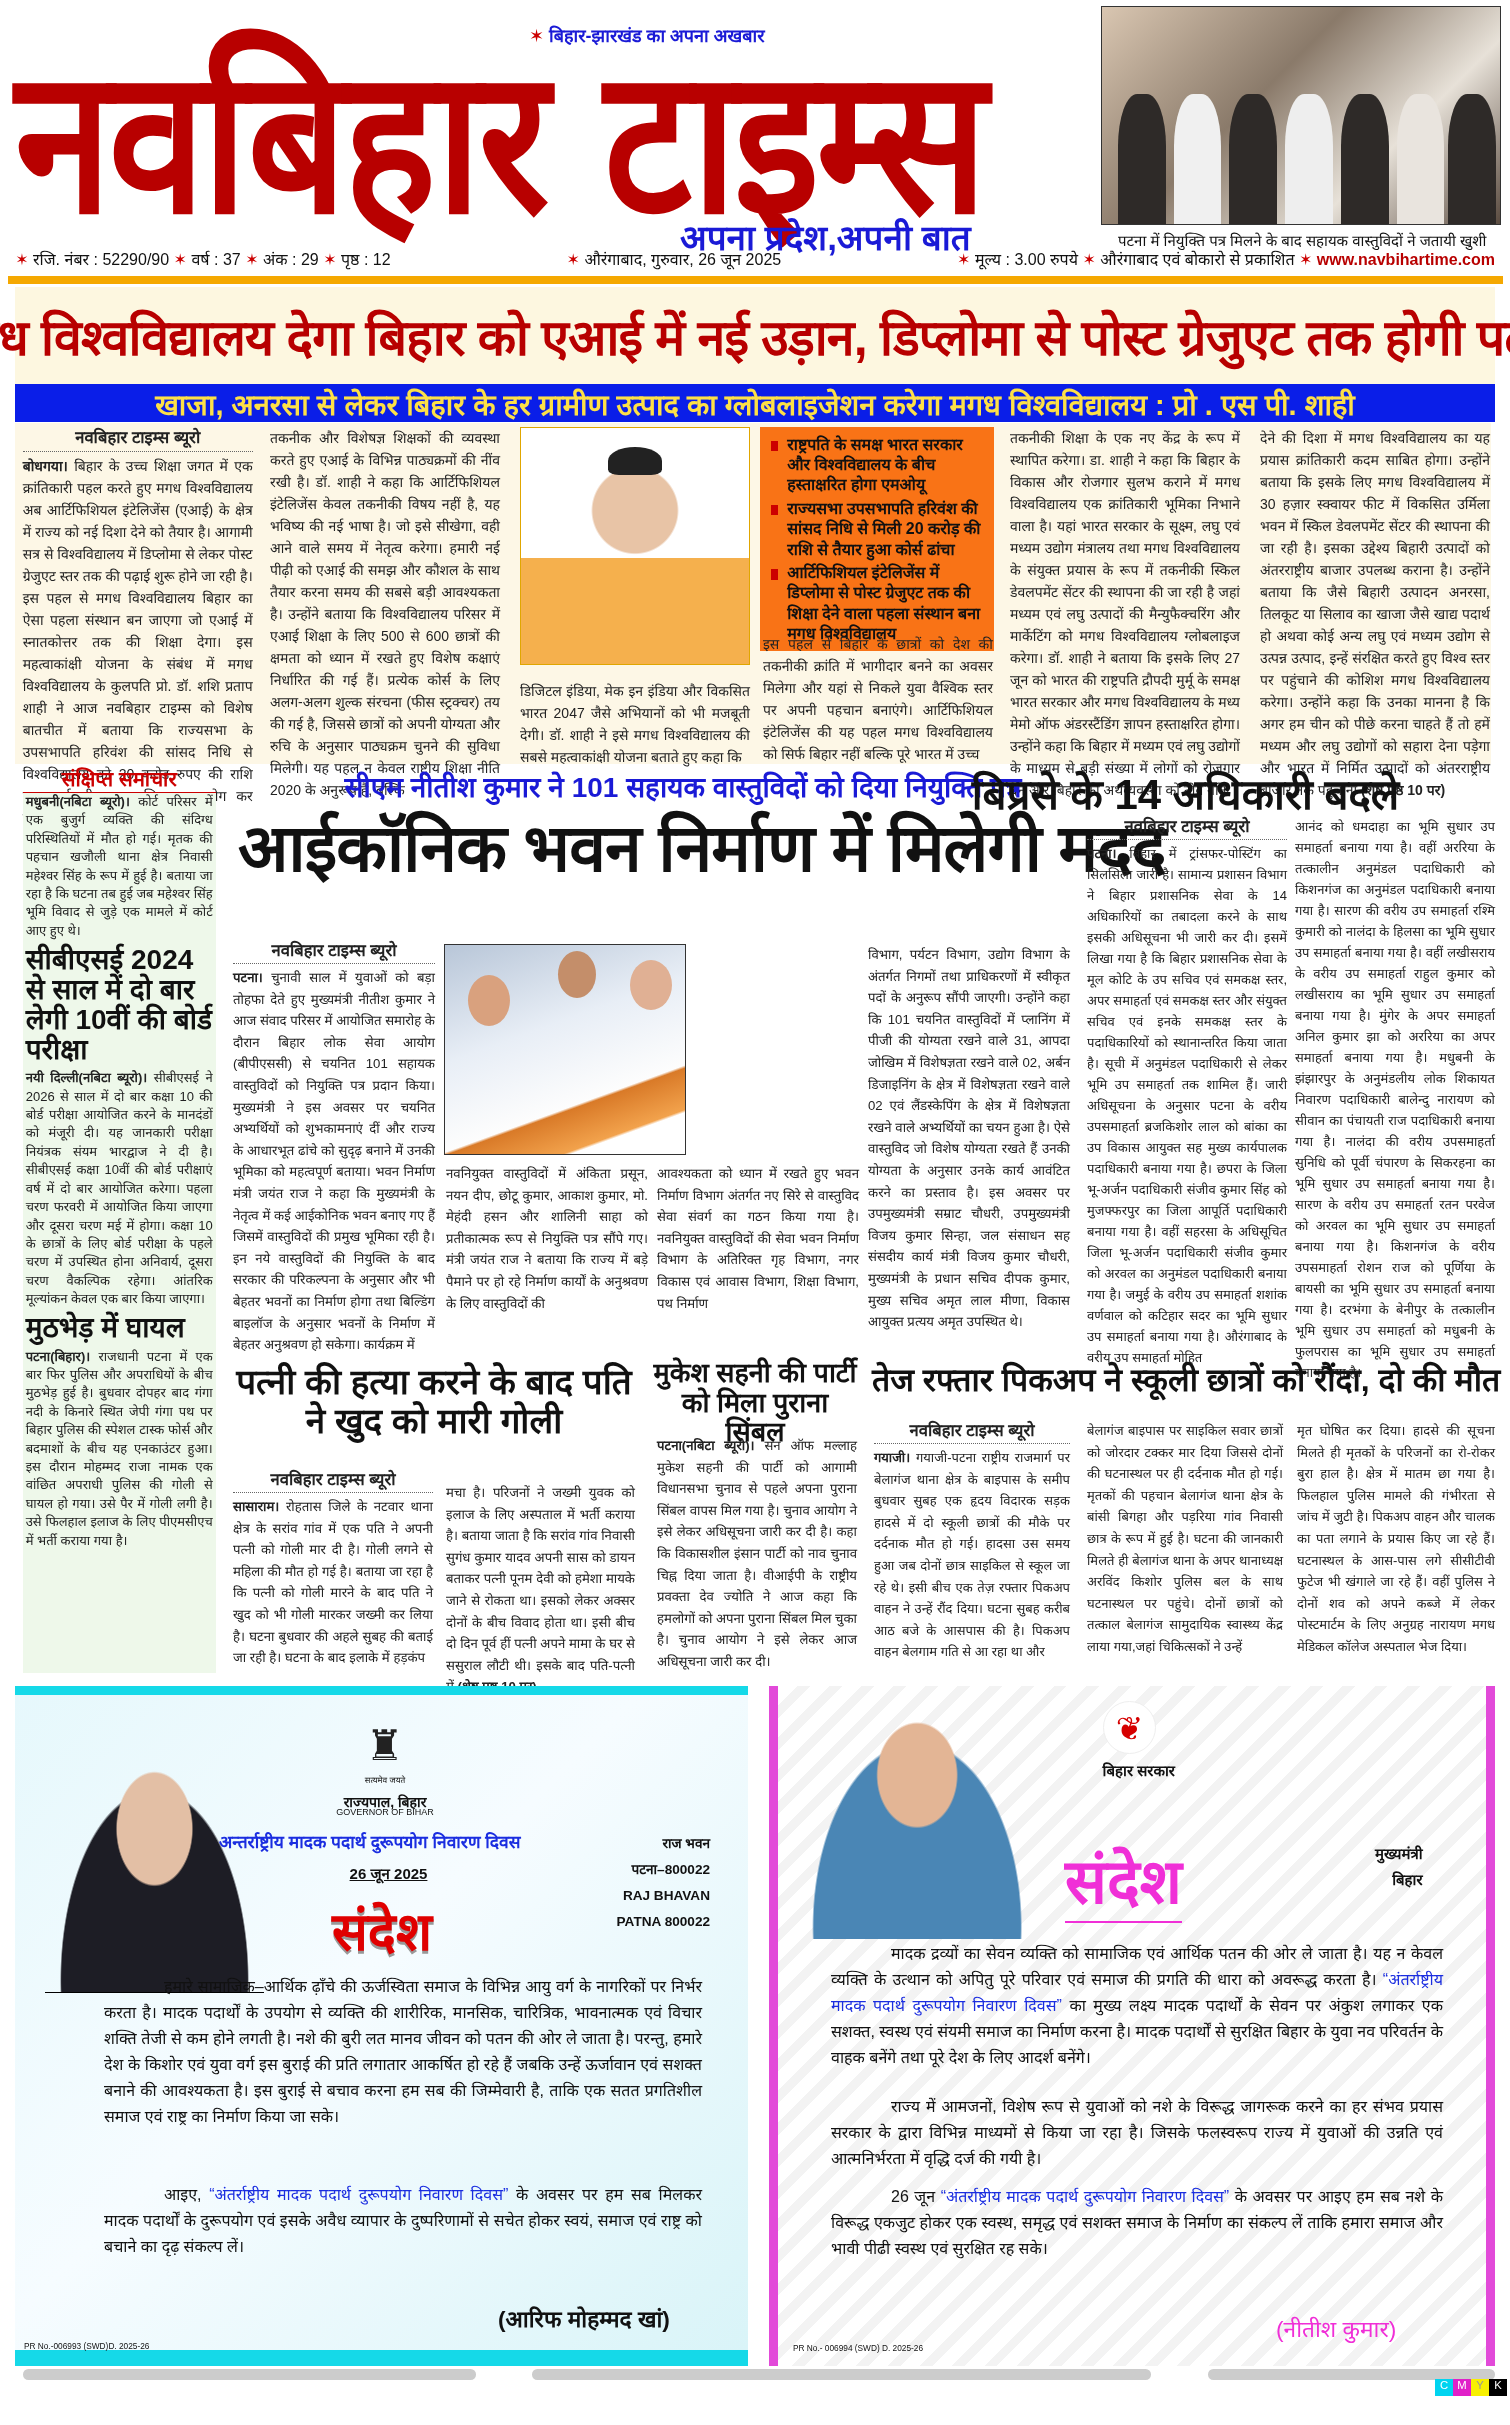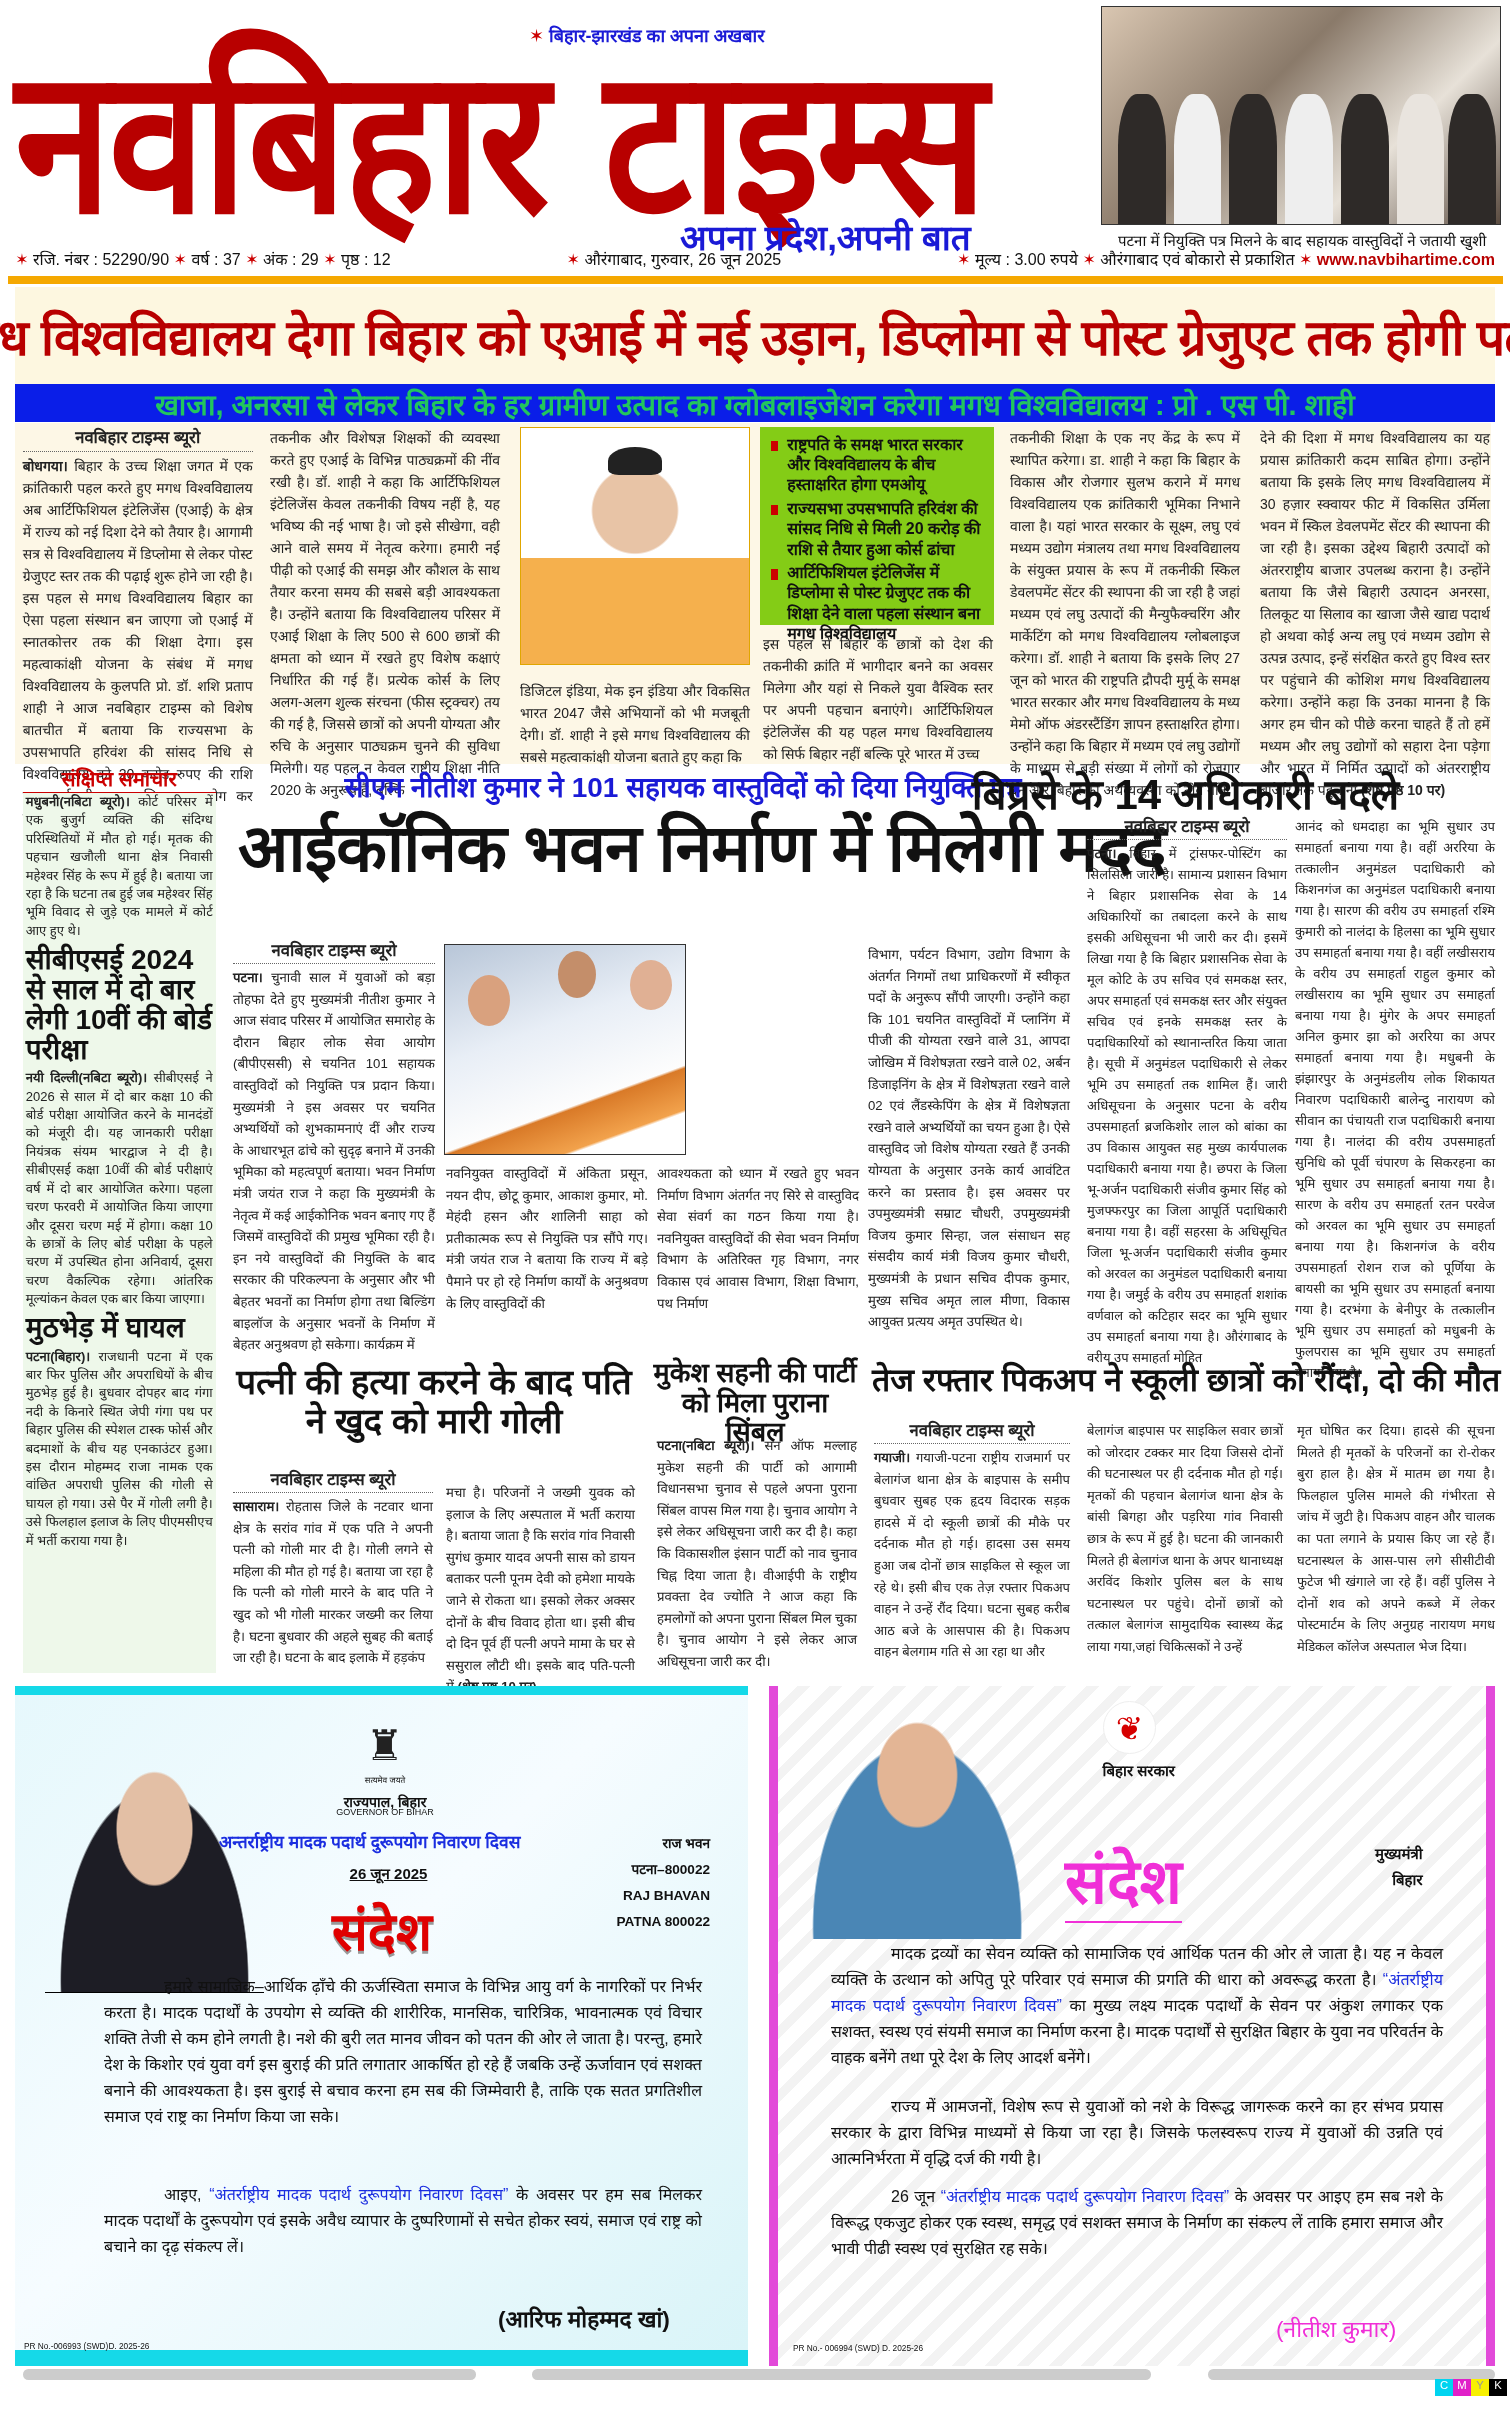--- a/index.html
+++ b/index.html
@@ -12,28 +12,28 @@
 .toprphoto{left:1101px;top:6px;width:400px;height:219px;background:linear-gradient(135deg,#d9c6b1,#8a7a6a 40%,#e7e1d8 70%,#5a4b40);border:0.8px solid #333}
 .toprphoto .ppl{position:absolute;bottom:0;height:60%;width:12%;background:#2e2a28;border-radius:40% 40% 0 0}
 .photocap{left:1118px;top:230px;font-size:15px;color:#111}
 .infobar{top:248px;left:7.6px;width:1495px;height:22.7px;font-size:16px;display:flex;justify-content:space-between;align-items:center;padding:0 7.6px}
 .infobar .star{color:#c00}
 .infobar .url{color:#b80000;font-weight:bold}
 .orangerule{top:276px;left:7.6px;width:1495px;height:7.6px;background:#f5a800}
 .lead-band{top:287px;left:15px;width:1480px;height:97px;background:#fdf7e0;display:flex;align-items:center;justify-content:center}
 .lead-band h1{font-size:50px;color:#b80000;font-weight:bold;letter-spacing:-0.8px;white-space:nowrap}
 .sub-band{top:384px;left:15px;width:1480px;height:38px;background:#0a1ee8;display:flex;align-items:center;justify-content:center}
-.sub-band h2{font-size:29px;color:#22c55e;font-weight:bold;white-space:nowrap}
+.sub-band h2{font-size:29px;color:#fde047;font-weight:bold;white-space:nowrap}
 .storybg{top:423px;left:15px;width:1476px;height:341px;background:#fdf7e6}
 .col{position:absolute;font-size:14px;line-height:22px;text-align:justify;color:#222}
 .byline{font-weight:bold;font-size:16.6px;text-align:center;border-bottom:0.8px dotted #666;margin-bottom:3px;padding-bottom:1.5px}
 .place{font-weight:bold}
 .portrait{left:520px;top:427px;width:230px;height:238px;border:1.5px solid #e0a600;background:radial-gradient(circle at 50% 35%,#e8c4a6 0 22%,transparent 23%),linear-gradient(#fff 0 55%,#f5b04d 55%);overflow:hidden}
 .portrait .hair{position:absolute;left:38%;top:8%;width:24%;height:12%;background:#222;border-radius:50% 50% 20% 20%}
-.bullets{left:760px;top:427px;width:234px;height:198px;background:#84cc16;padding:7.6px 7.6px 7.6px 10.6px}
+.bullets{left:760px;top:427px;width:234px;height:224px;background:#f97316;padding:7.6px 7.6px 7.6px 10.6px}
 .bullets li{list-style:none;font-weight:bold;font-size:16px;line-height:20.4px;color:#111;position:relative;padding-left:16.6px;margin-bottom:3px}
 .bullets li::before{content:"";position:absolute;left:0;top:6px;width:7.6px;height:10.6px;background:#c00}
 .short-head{left:22.7px;top:764px;width:193px;text-align:center;color:#c00;font-weight:bold;font-size:20.4px;border-bottom:2.3px solid #c00}
 .shortcol{left:22.7px;top:793px;width:193px;height:880px;background:#eef8ea;padding:0 3px}
 .shortcol h3{font-size:28px;line-height:30px;font-weight:bold;margin:4.5px 0 4.5px;color:#111}
 .shortcol p{font-size:13px;line-height:18.4px;text-align:justify;color:#222}
 .blue-kicker{left:245px;top:767px;width:876px;font-size:28px;color:#1a1ad6;font-weight:bold;text-align:center;white-space:nowrap}
 .big-head{left:238px;top:800px;width:876px;font-size:66px;font-weight:bold;white-space:nowrap;text-align:center;letter-spacing:-0.8px}
 .bipr-head{left:876px;top:764px;width:619px;font-size:42px;font-weight:bold;text-align:center;white-space:nowrap}
 .mainphoto{left:444px;top:944px;width:242px;height:211px;border:0.8px solid #333;background:linear-gradient(160deg,#b8c6d8,#e8eef6 40%,#fdfdfd 70%,#d97a28 71%,#f2a24c 85%,#fff 86%);overflow:hidden}

